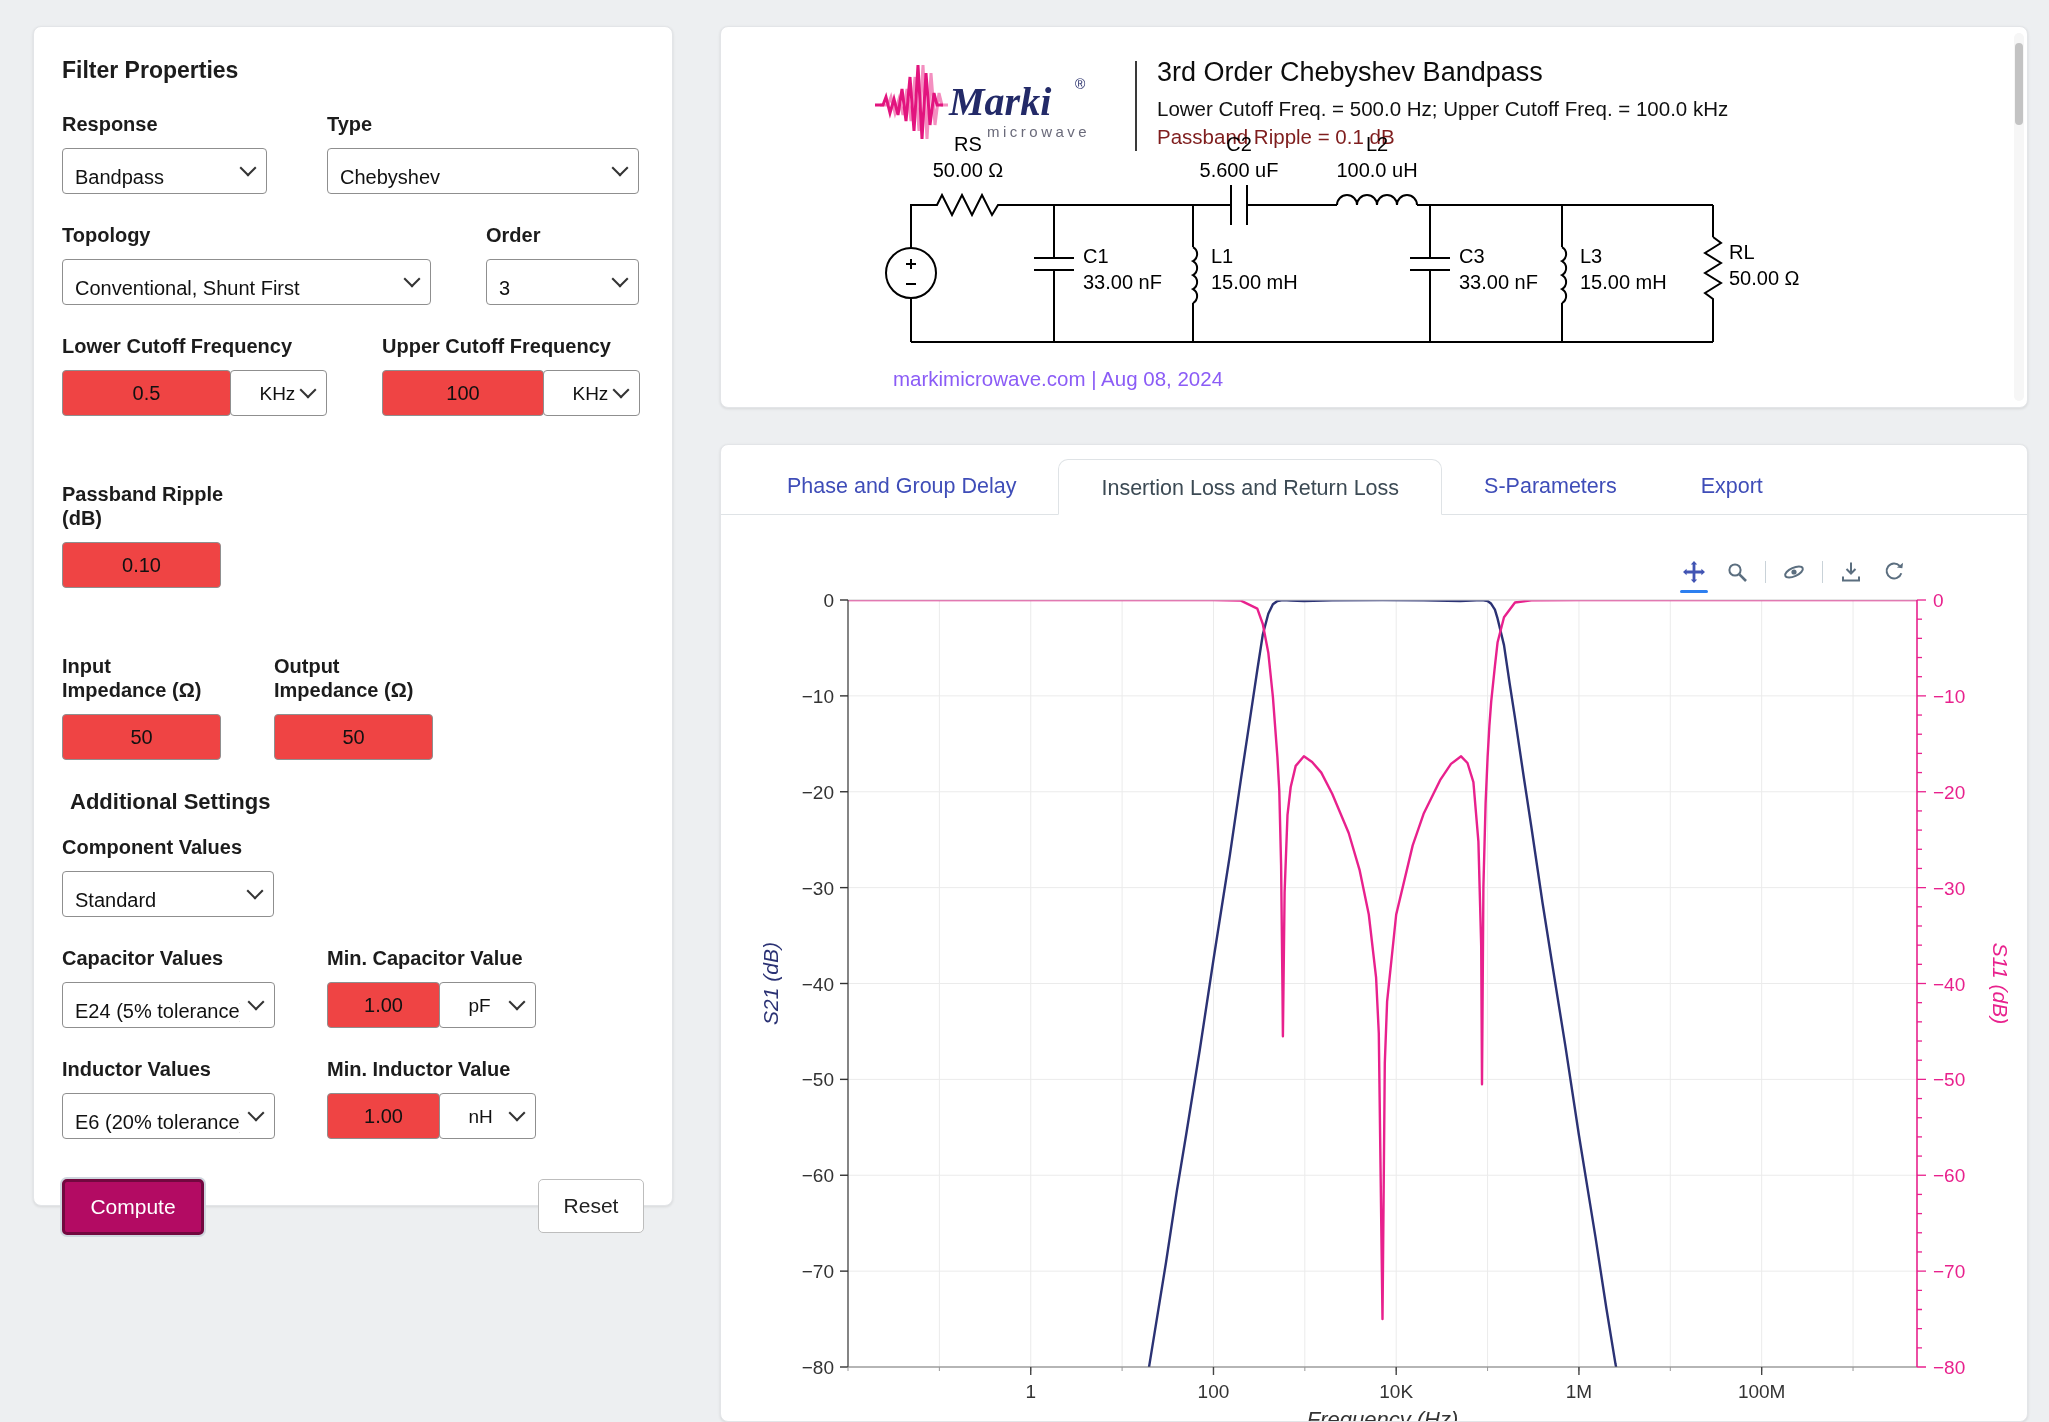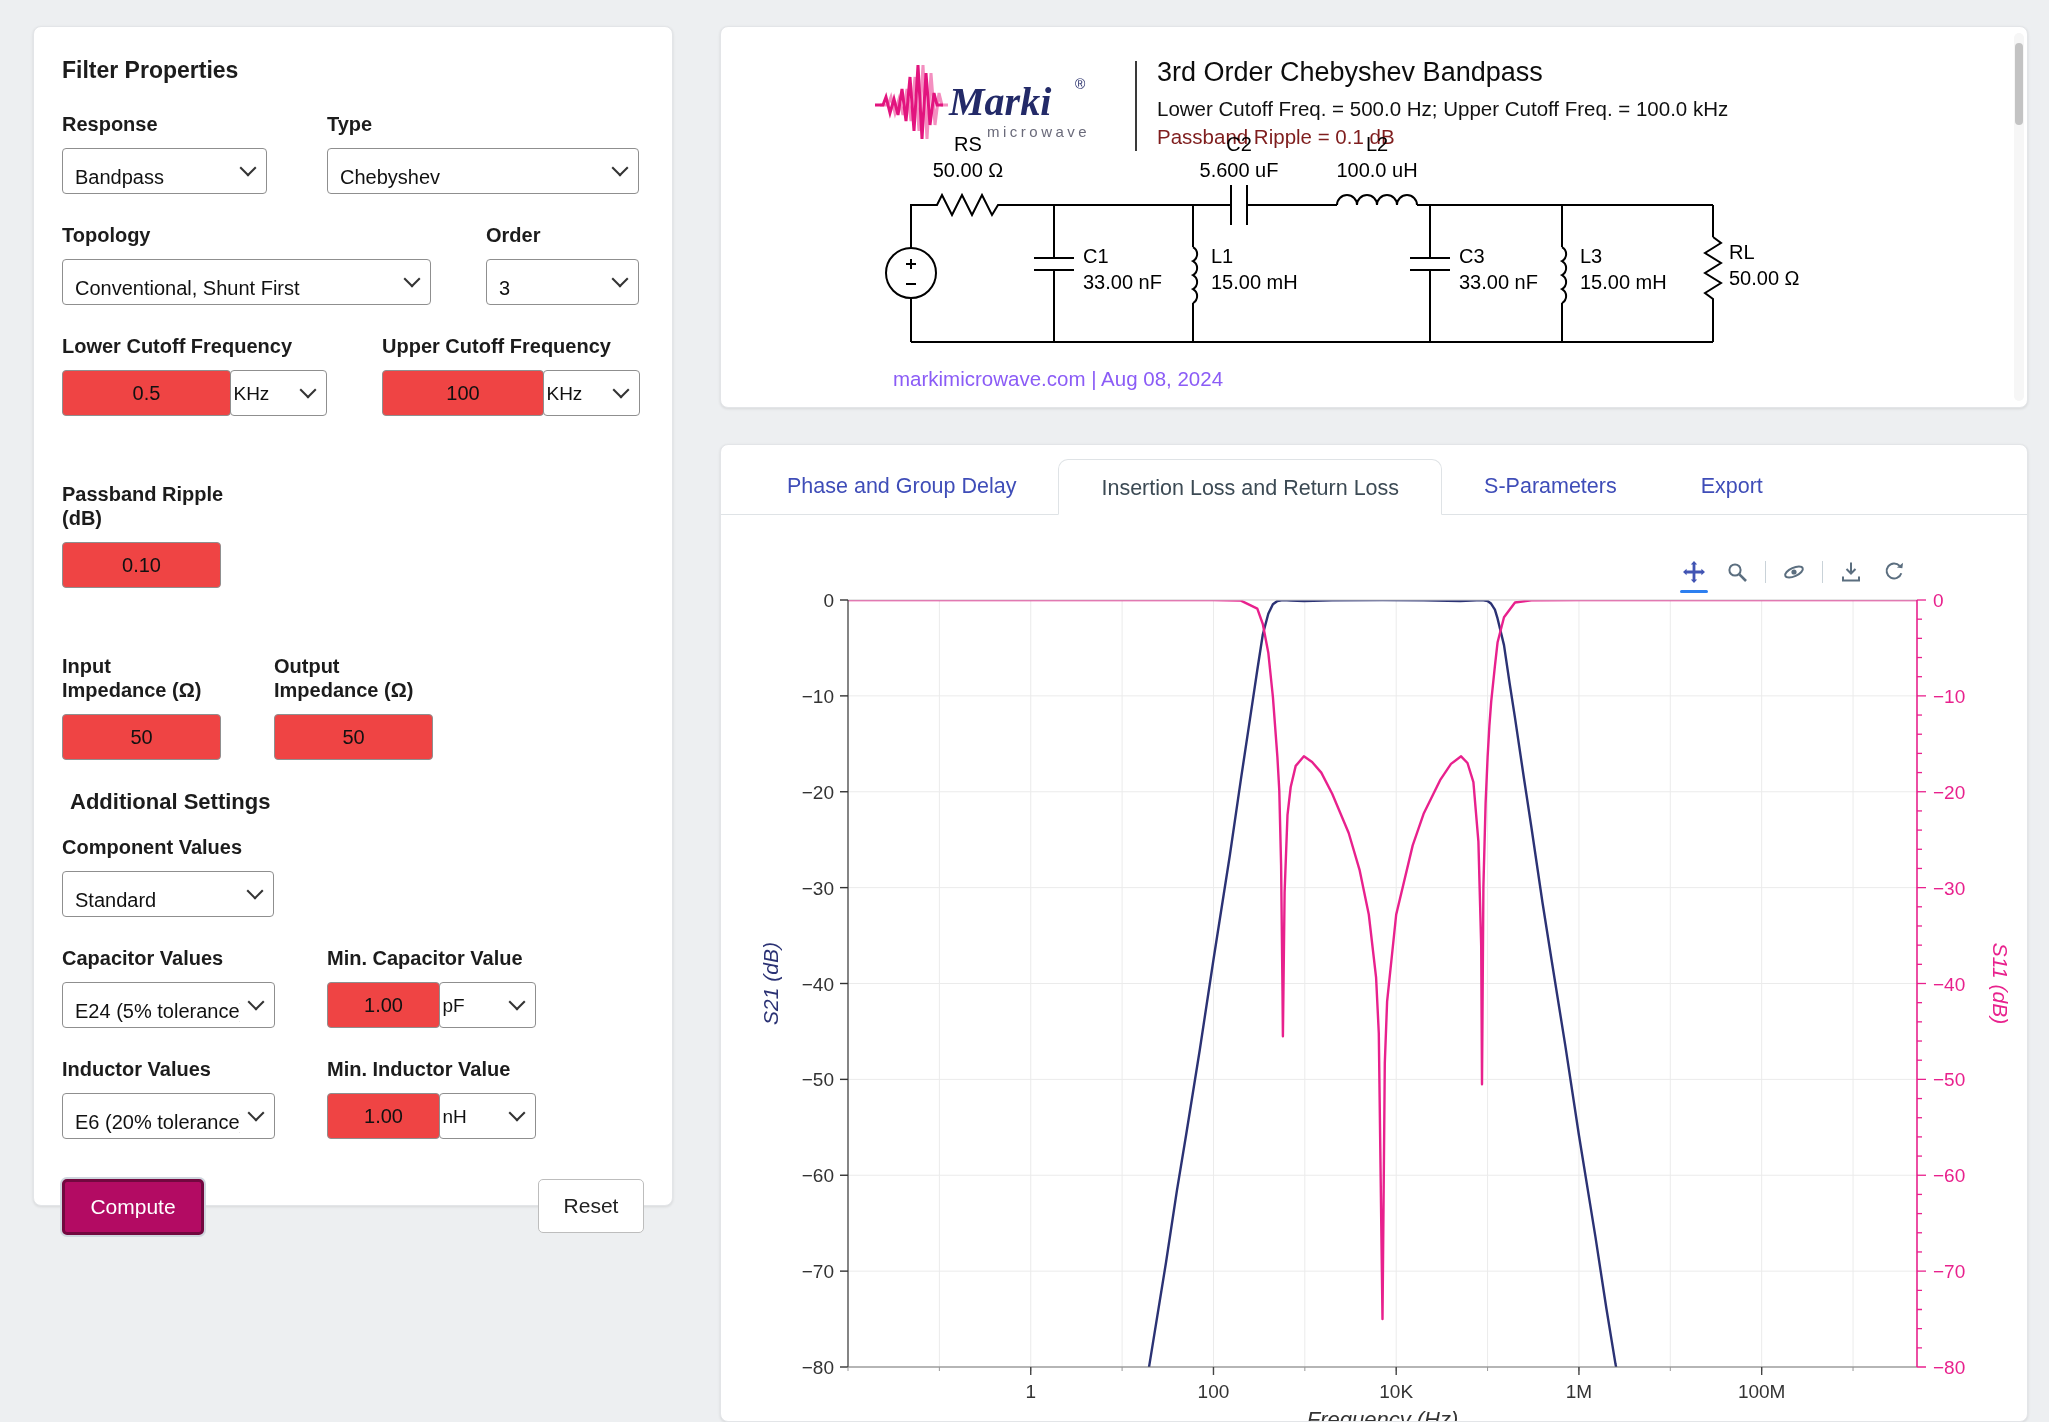--- a/index.html
+++ b/index.html
@@ -33,21 +33,21 @@
     appearance:none; -webkit-appearance:none;
     width:100%; height:46px; border:1px solid #8f8f8f; border-radius:4px;
     font-size:20px; padding:12px 34px 0 12px; background:#fff; color:#111;
     font-family:"Liberation Sans",sans-serif;
   }
   .sel::after {
     content:""; position:absolute; right:13px; top:50%; margin-top:-9px;
     width:10px; height:10px; border-right:2px solid #333; border-bottom:2px solid #333;
     transform:rotate(45deg); pointer-events:none;
   }
-  .unit-sel select { padding:0 30px 0 2px; font-size:19px; }
+  .unit-sel select { padding:0 30px 0 28px; font-size:19px; }
   .btn-row { display:flex; justify-content:space-between; margin-top:40px; }
   .btn { font-size:21px; border-radius:5px; cursor:pointer; font-family:"Liberation Sans",sans-serif; }
   .btn-primary {
     width:142px; height:56px; color:#fff; background:#b30b63;
     border:3px solid #72083f; box-shadow:0 0 0 2px #cfd6de;
   }
   .btn-secondary { width:106px; height:54px; background:#fff; border:1px solid #bdbdbd; color:#222; }
   
   .schem-card { left:720px; top:26px; width:1308px; height:382px; overflow:hidden; }
   .logo { position:absolute; left:148px; top:26px; }

